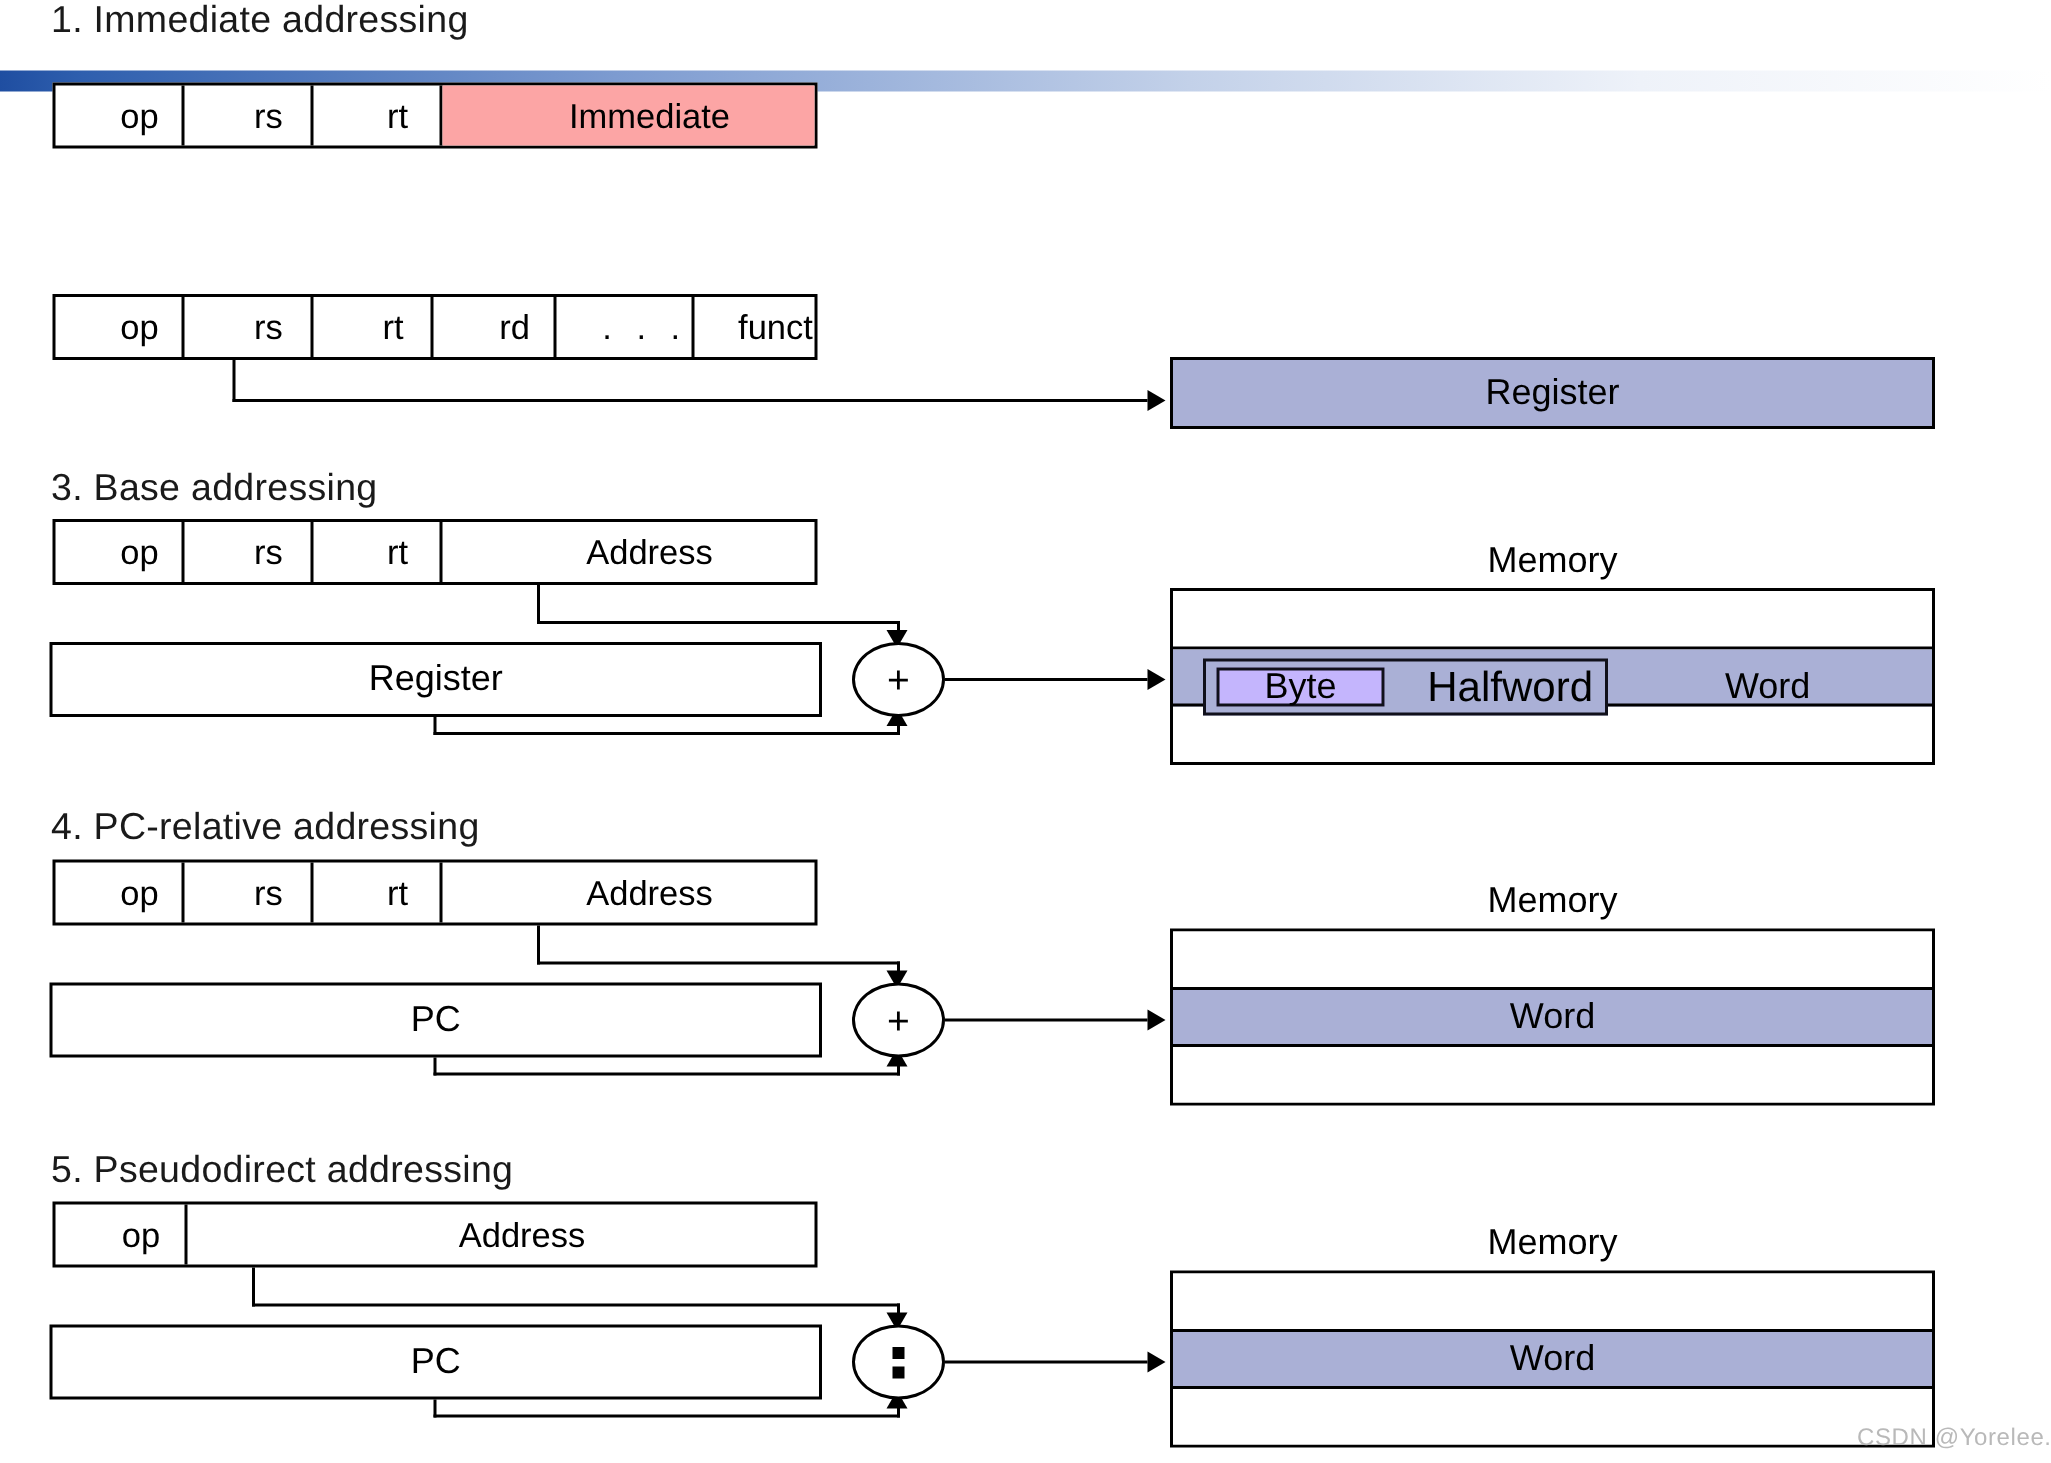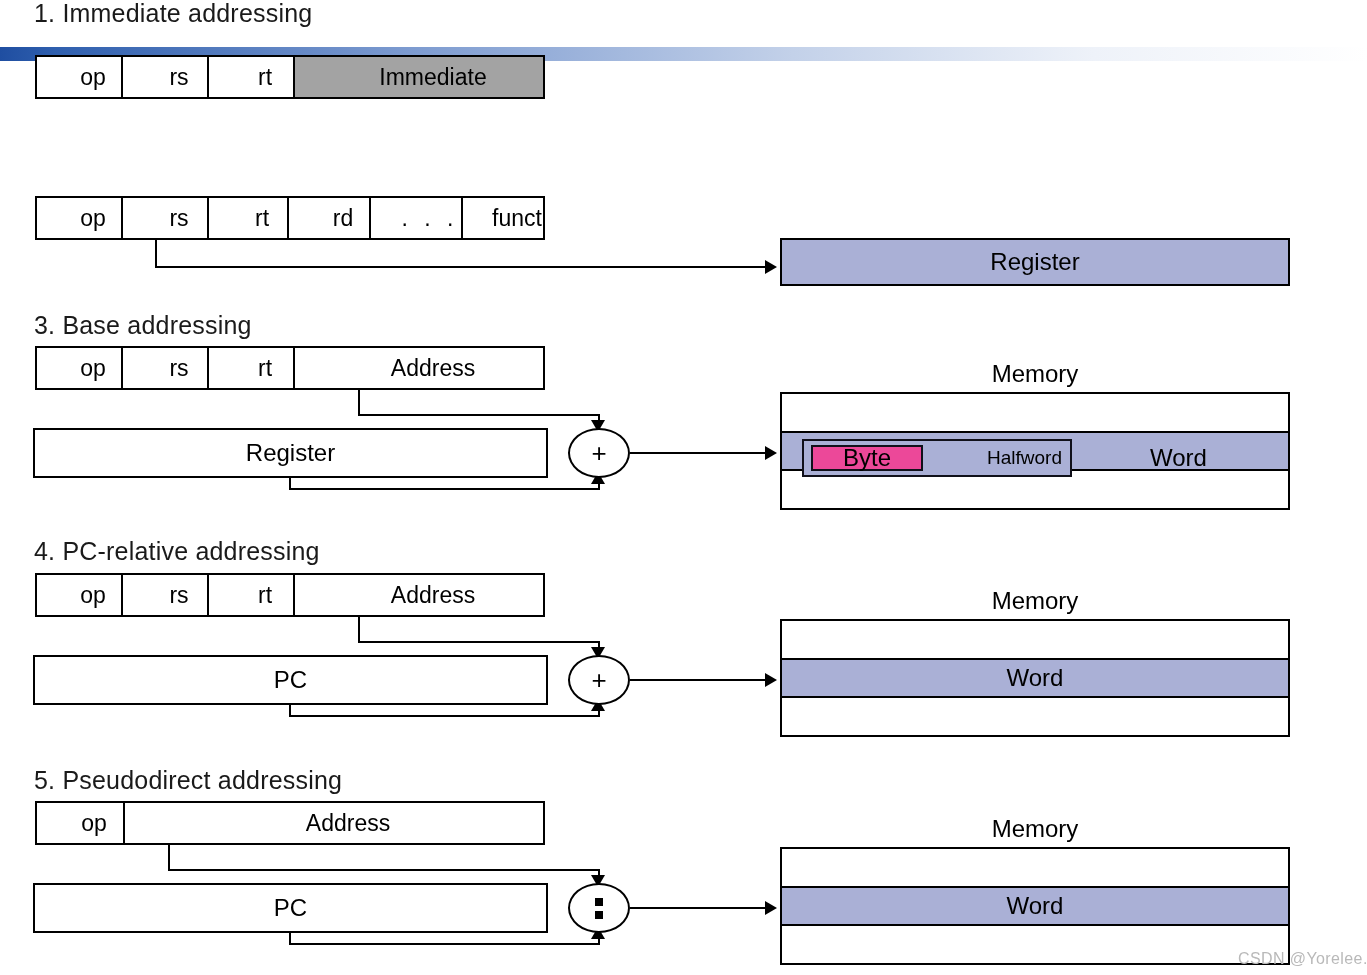--- a/index.html
+++ b/index.html
@@ -49,21 +49,21 @@
     display: flex;
     align-items: center;
     justify-content: center;
     font-size: 23px;
     white-space: nowrap;
     box-sizing: border-box;
     height: 100%;
     padding-left: 28px;
   }
   .cell:last-child { border-right: none; }
-  .cell.fill { background: #a3a3a3; }
+  .cell.fill { background: #fca5a5; }
   .cell.dots { letter-spacing: 5px; font-size: 23px; }
 
   
   .widebox {
     border: 2px solid #000000;
     background: #ffffff;
     display: flex;
     align-items: center;
     justify-content: center;
     font-size: 24px;
@@ -113,28 +113,28 @@
     font-size: 24px;
     white-space: nowrap;
   }
   .halfword-box {
     position: absolute;
     border: 2px solid #10101a;
     background: #aab0d6;
     display: flex;
     align-items: center;
     justify-content: flex-end;
-    font-size: 19px;
+    font-size: 28px;
     box-sizing: border-box;
   }
   .halfword-label { padding-right: 8px; white-space: nowrap; }
   .byte-box {
     position: absolute;
     border: 2px solid #10101a;
-    background: #ec4899;
+    background: #c4b5fd;
     display: flex;
     align-items: center;
     justify-content: center;
     font-size: 24px;
     box-sizing: border-box;
     white-space: nowrap;
   }
 
   
   .bubble {

